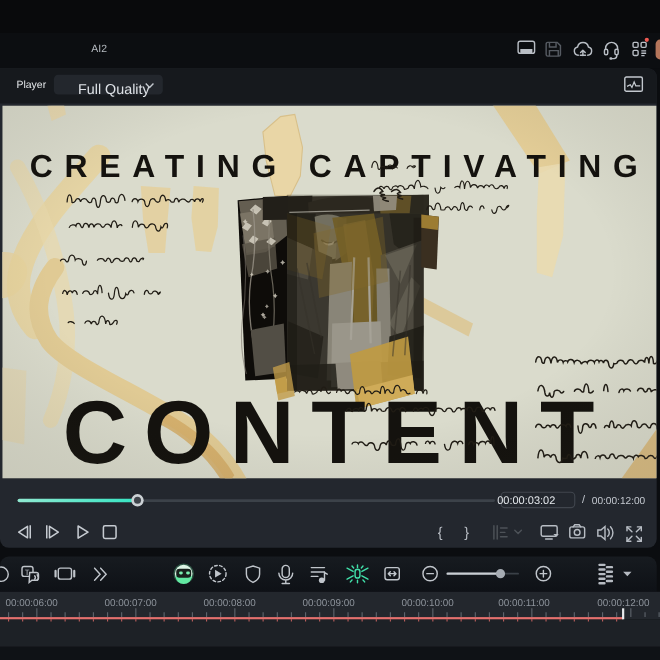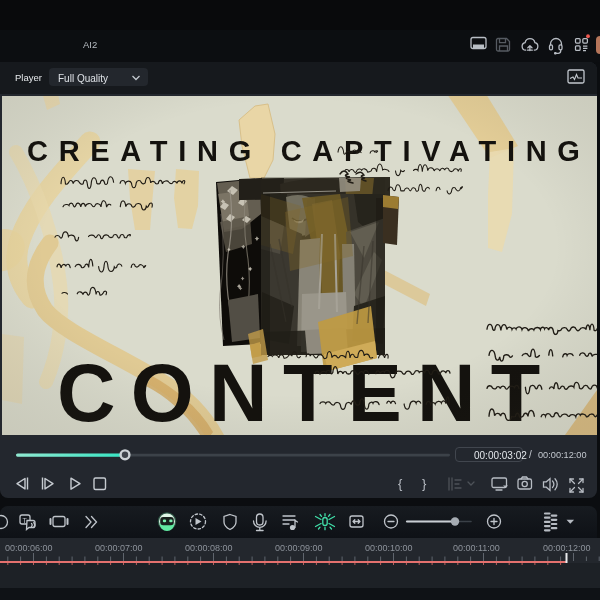--- a/index.html
+++ b/index.html
@@ -46,21 +46,21 @@
       <circle cx="126" cy="6.2" r="1.9" fill="#ef5a52" stroke="none"></circle>
 
       <rect x="134" y="6" width="8" height="18" rx="4" fill="#b5755a" stroke="none"></rect>
     </g>
   </svg>
 
   <div class="abs" style="left:0;top:62px;width:597px;height:435.5px;background:#23272e;border-radius:0 8px 8px 8px;"></div>
   <div class="abs" style="left:0;top:62px;width:597px;height:32px;background:#16191d;border-radius:0 8px 0 0;"></div>
   <div class="abs" style="left:15px;top:72px;font-size:9.5px;font-weight:normal;color:#e6e9ec;">Player</div>
   <div class="abs" style="left:49px;top:68px;width:99px;height:18px;background:#23272d;border-radius:4px;"></div>
-  <div class="abs" style="left:58px;top:73px;font-size:10px;color:#dde1e6;">Full Quality</div>
+  <div class="abs" style="left:71px;top:73px;font-size:13px;color:#dde1e6;">Full Quality</div>
   <svg class="abs" style="left:130px;top:74px;" width="12" height="8" viewBox="0 0 12 8">
       <path d="M2.5 2l3.5 3.5L9.5 2" fill="none" stroke="#c3c8ce" stroke-width="1.3"></path>
     </svg>
 
   <svg class="abs" style="left:567px;top:69px;" width="18" height="15" viewBox="0 0 18 15">
     <rect x="1" y="1" width="16" height="13" rx="1.5" fill="none" stroke="#c3c8ce" stroke-width="1.3"></rect>
     <path d="M3 9.5l3-1.5 1.5 2.5 2-5 1.5 3.5h4" fill="none" stroke="#c3c8ce" stroke-width="1.1"></path>
   </svg>
 
   <div class="abs" style="left:2px;top:96px;width:595px;height:339px;overflow:hidden;">
@@ -183,21 +183,21 @@
         <stop offset="0" stop-color="#90e9d1"></stop>
           <stop offset="1" stop-color="#35e5c3"></stop>
       </linearGradient>
     </defs>
     <rect x="16" y="8.8" width="434" height="2.6" rx="1.3" fill="#3c4249"></rect>
     <rect x="16" y="8.5" width="109" height="3.2" rx="1.6" fill="url(#tealg)"></rect>
     <circle cx="125" cy="9.8" r="5.6" fill="#ccd1d5"></circle>
     <circle cx="125" cy="9.8" r="3.2" fill="#3f444b"></circle>
   </svg>
   <div class="abs" style="left:455px;top:447px;width:68px;height:15px;border:1px solid #41464e;border-radius:4px;"></div>
-  <div class="abs" style="left:474px;top:449.5px;font-size:10px;color:#e3e7eb;">00:00:03:02</div>
+  <div class="abs" style="left:452px;top:449.5px;font-size:10px;color:#e3e7eb;">00:00:03:02</div>
   <div class="abs" style="left:529px;top:449px;font-size:10px;color:#c3c8cf;">/</div>
   <div class="abs" style="left:538px;top:450px;font-size:9.2px;color:#c3c8cf;">00:00:12:00</div>
 
   <svg class="abs" style="left:0;top:470px;" width="600" height="30" viewBox="0 0 600 30">
     <g fill="none" stroke="#c6cbd1" stroke-width="1.4" stroke-linejoin="round">
       <path d="M25 8.5l-8 5.2 8 5.2z"></path>
         <path d="M27.5 7.5v12"></path>
       <path d="M45 8.5l8 5.2-8 5.2z"></path>
         <path d="M42.5 7.5v12"></path>
       <path d="M71 8.2l9 5.5-9 5.5z"></path>

